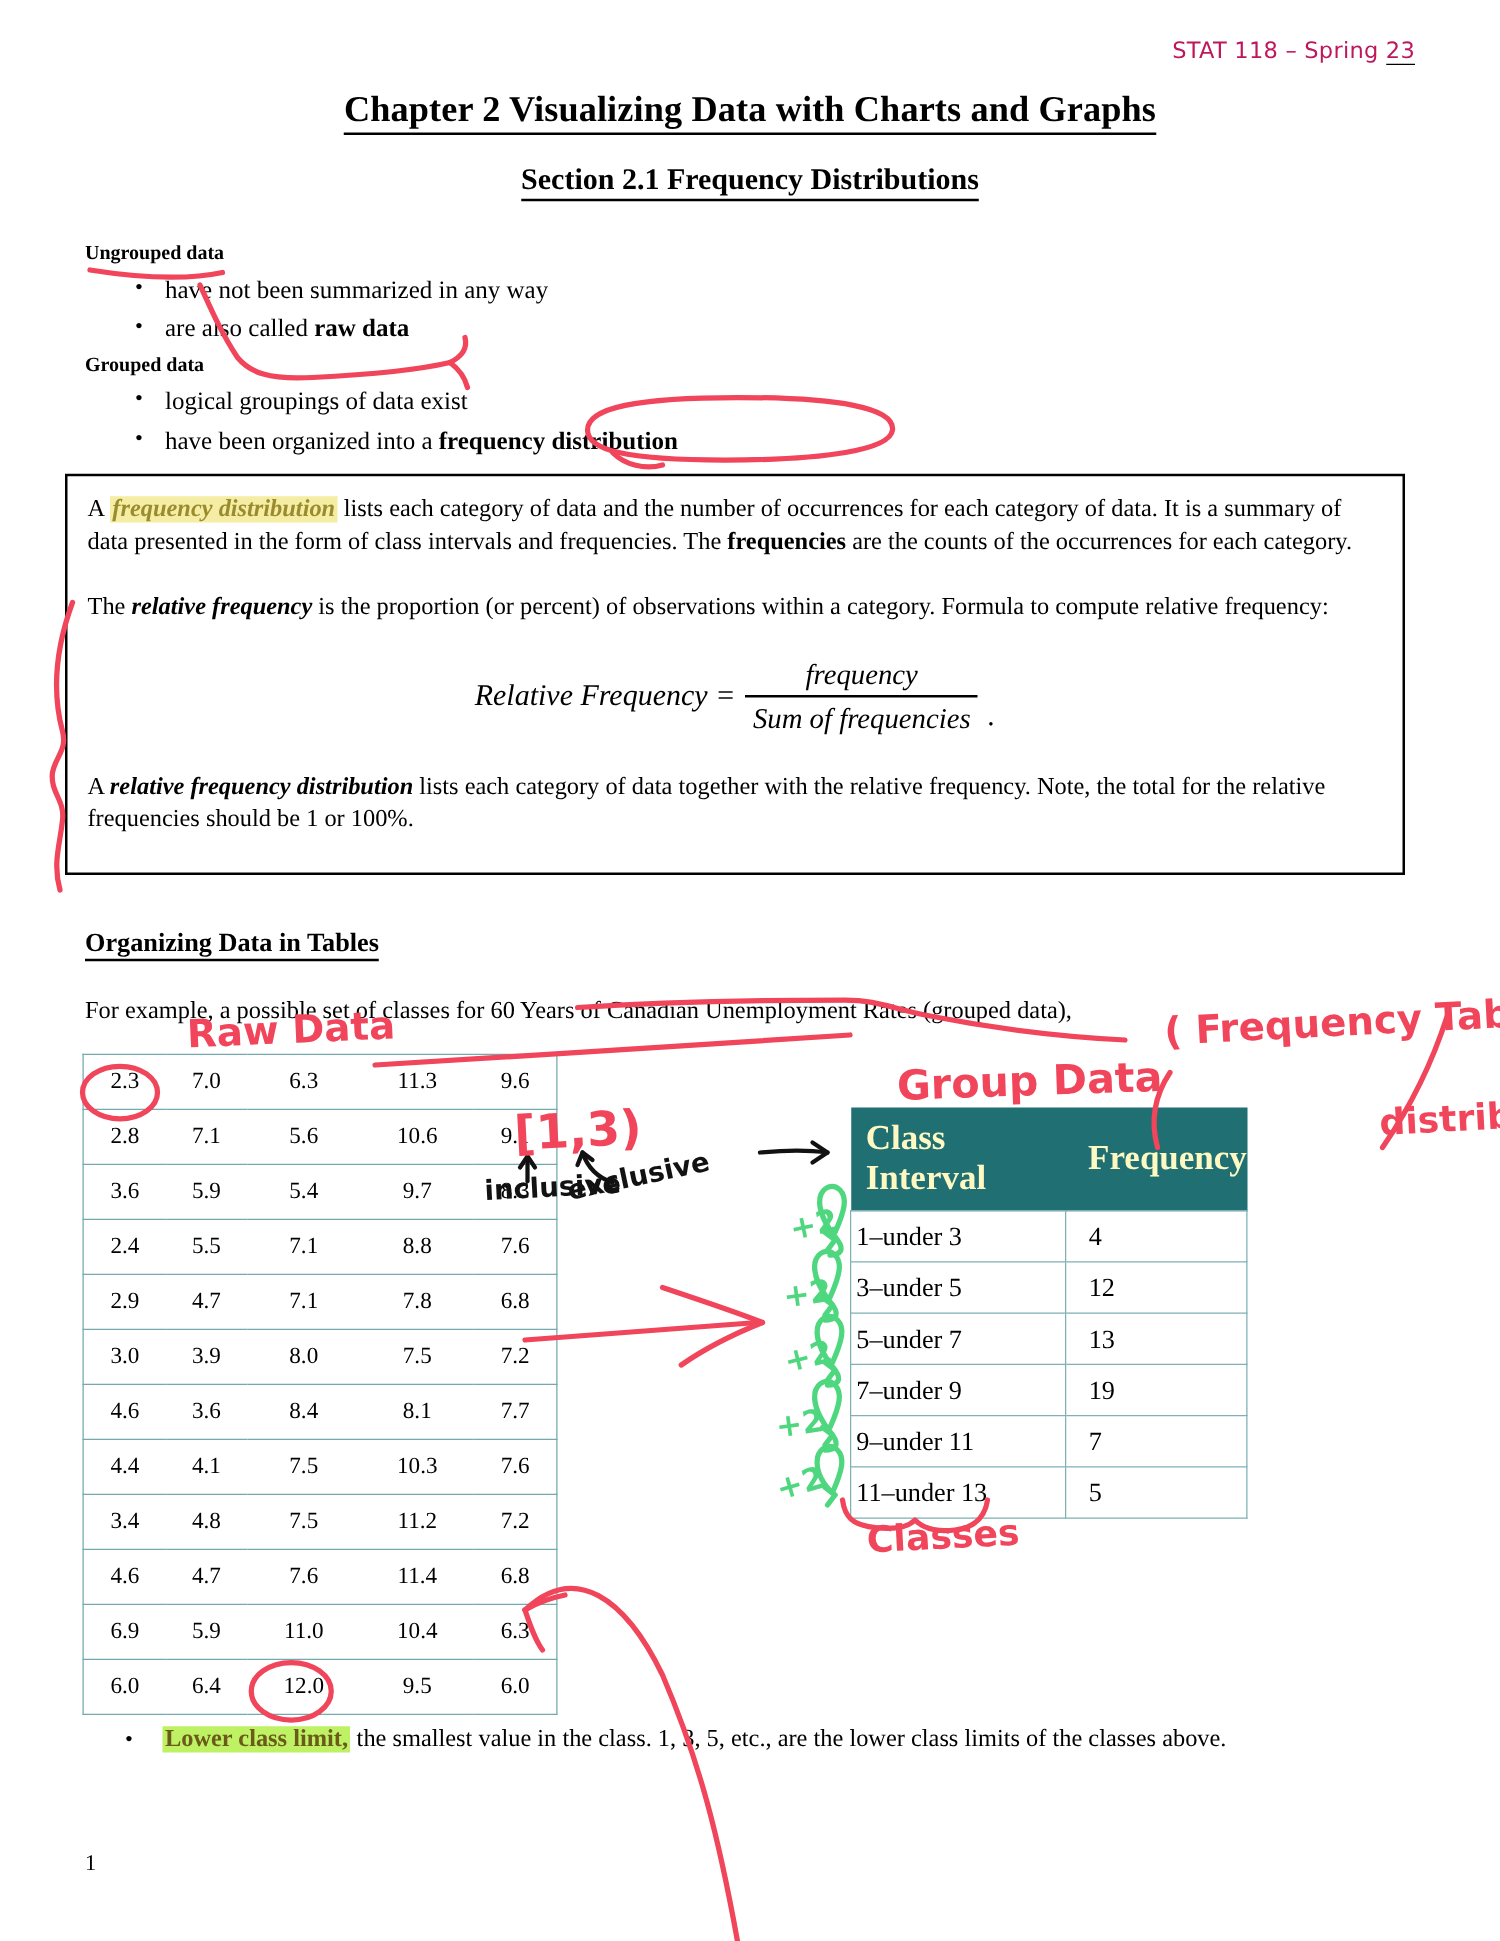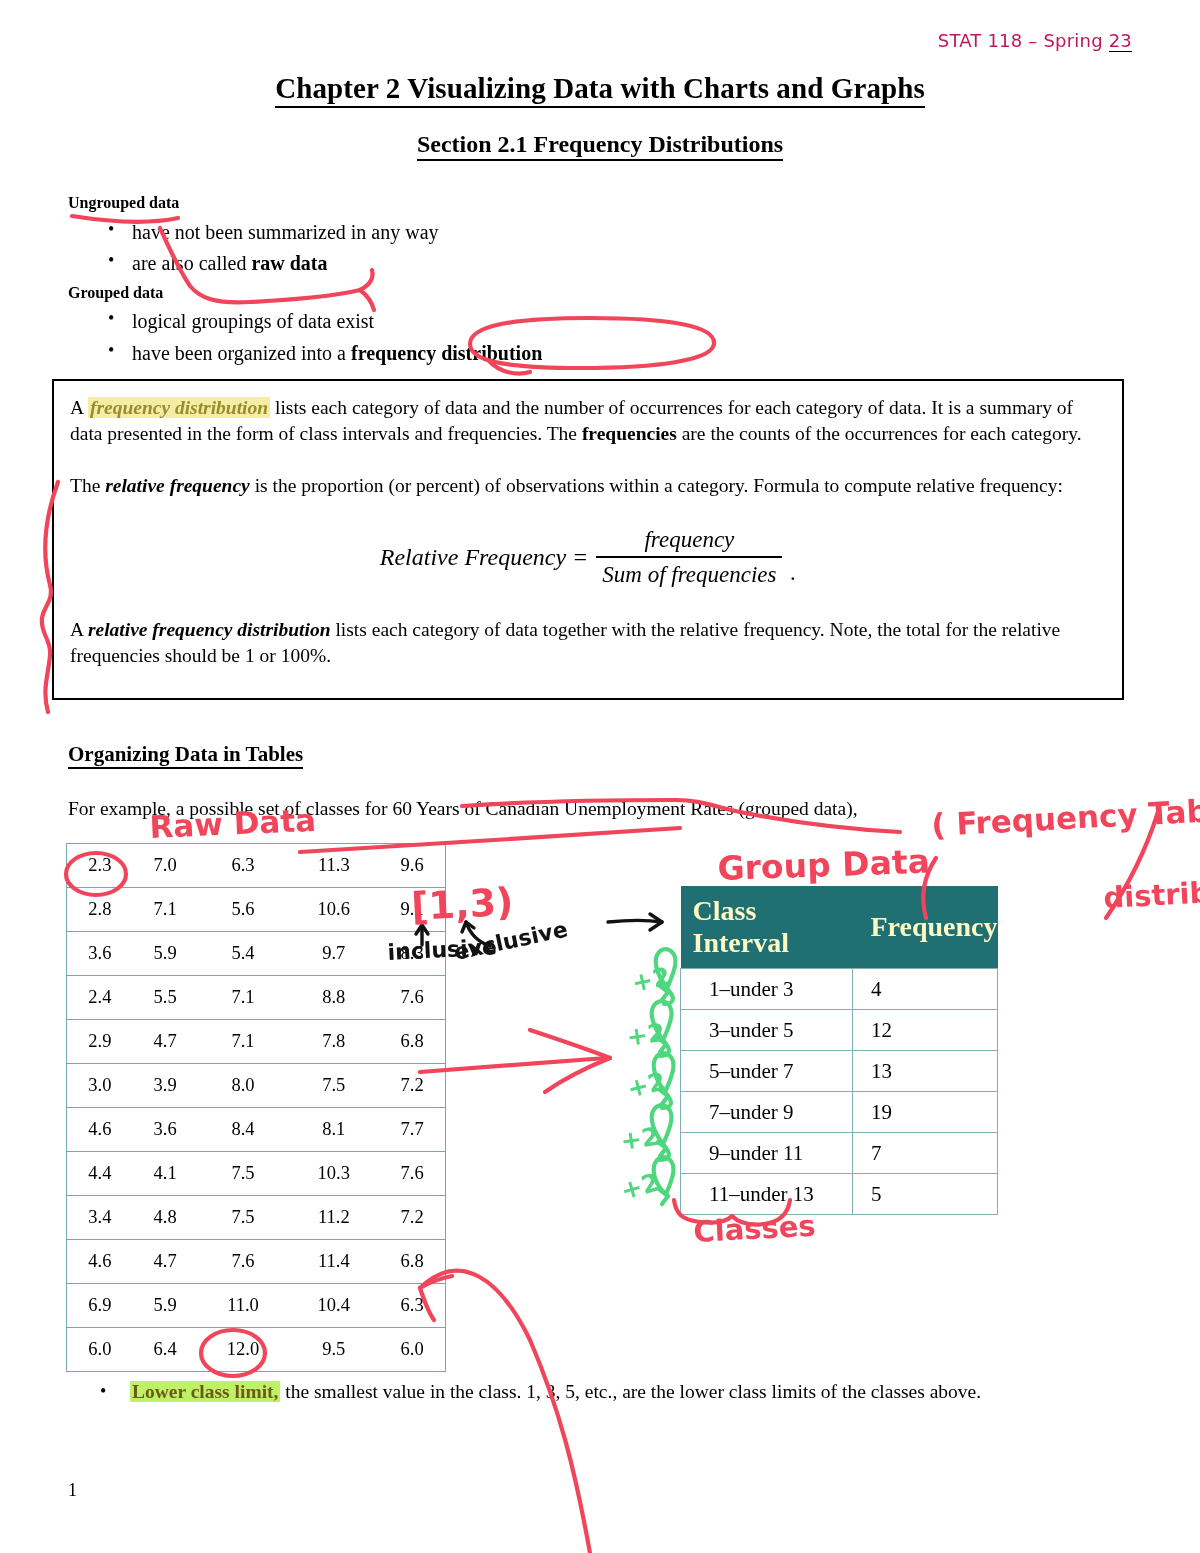--- a/index.html
+++ b/index.html
@@ -118,21 +118,21 @@
   .freqtable thead th{
     background:#1f6f73;color:#fef9c3;
     font-weight:bold;font-size:28px;
     text-align:left;
     padding:9px 0 9px 12px;
     height:25px;
   }
   .freqtable thead th.c2{padding-left:18px;}
   .freqtable tbody td{
     border:1.1px solid #7fb0b4;
-    padding:7px 0 7px 28px;
+    padding:7px 0 7px 4px;
     height:26px;
     font-size:21px;
     white-space:nowrap;
   }
   .freqtable tbody td.c2{padding-left:18px;}
 
   
   .lower-bullet{
     position:absolute;left:68px;top:1378px;width:1060px;
     font-size:19.5px;line-height:1.45;

